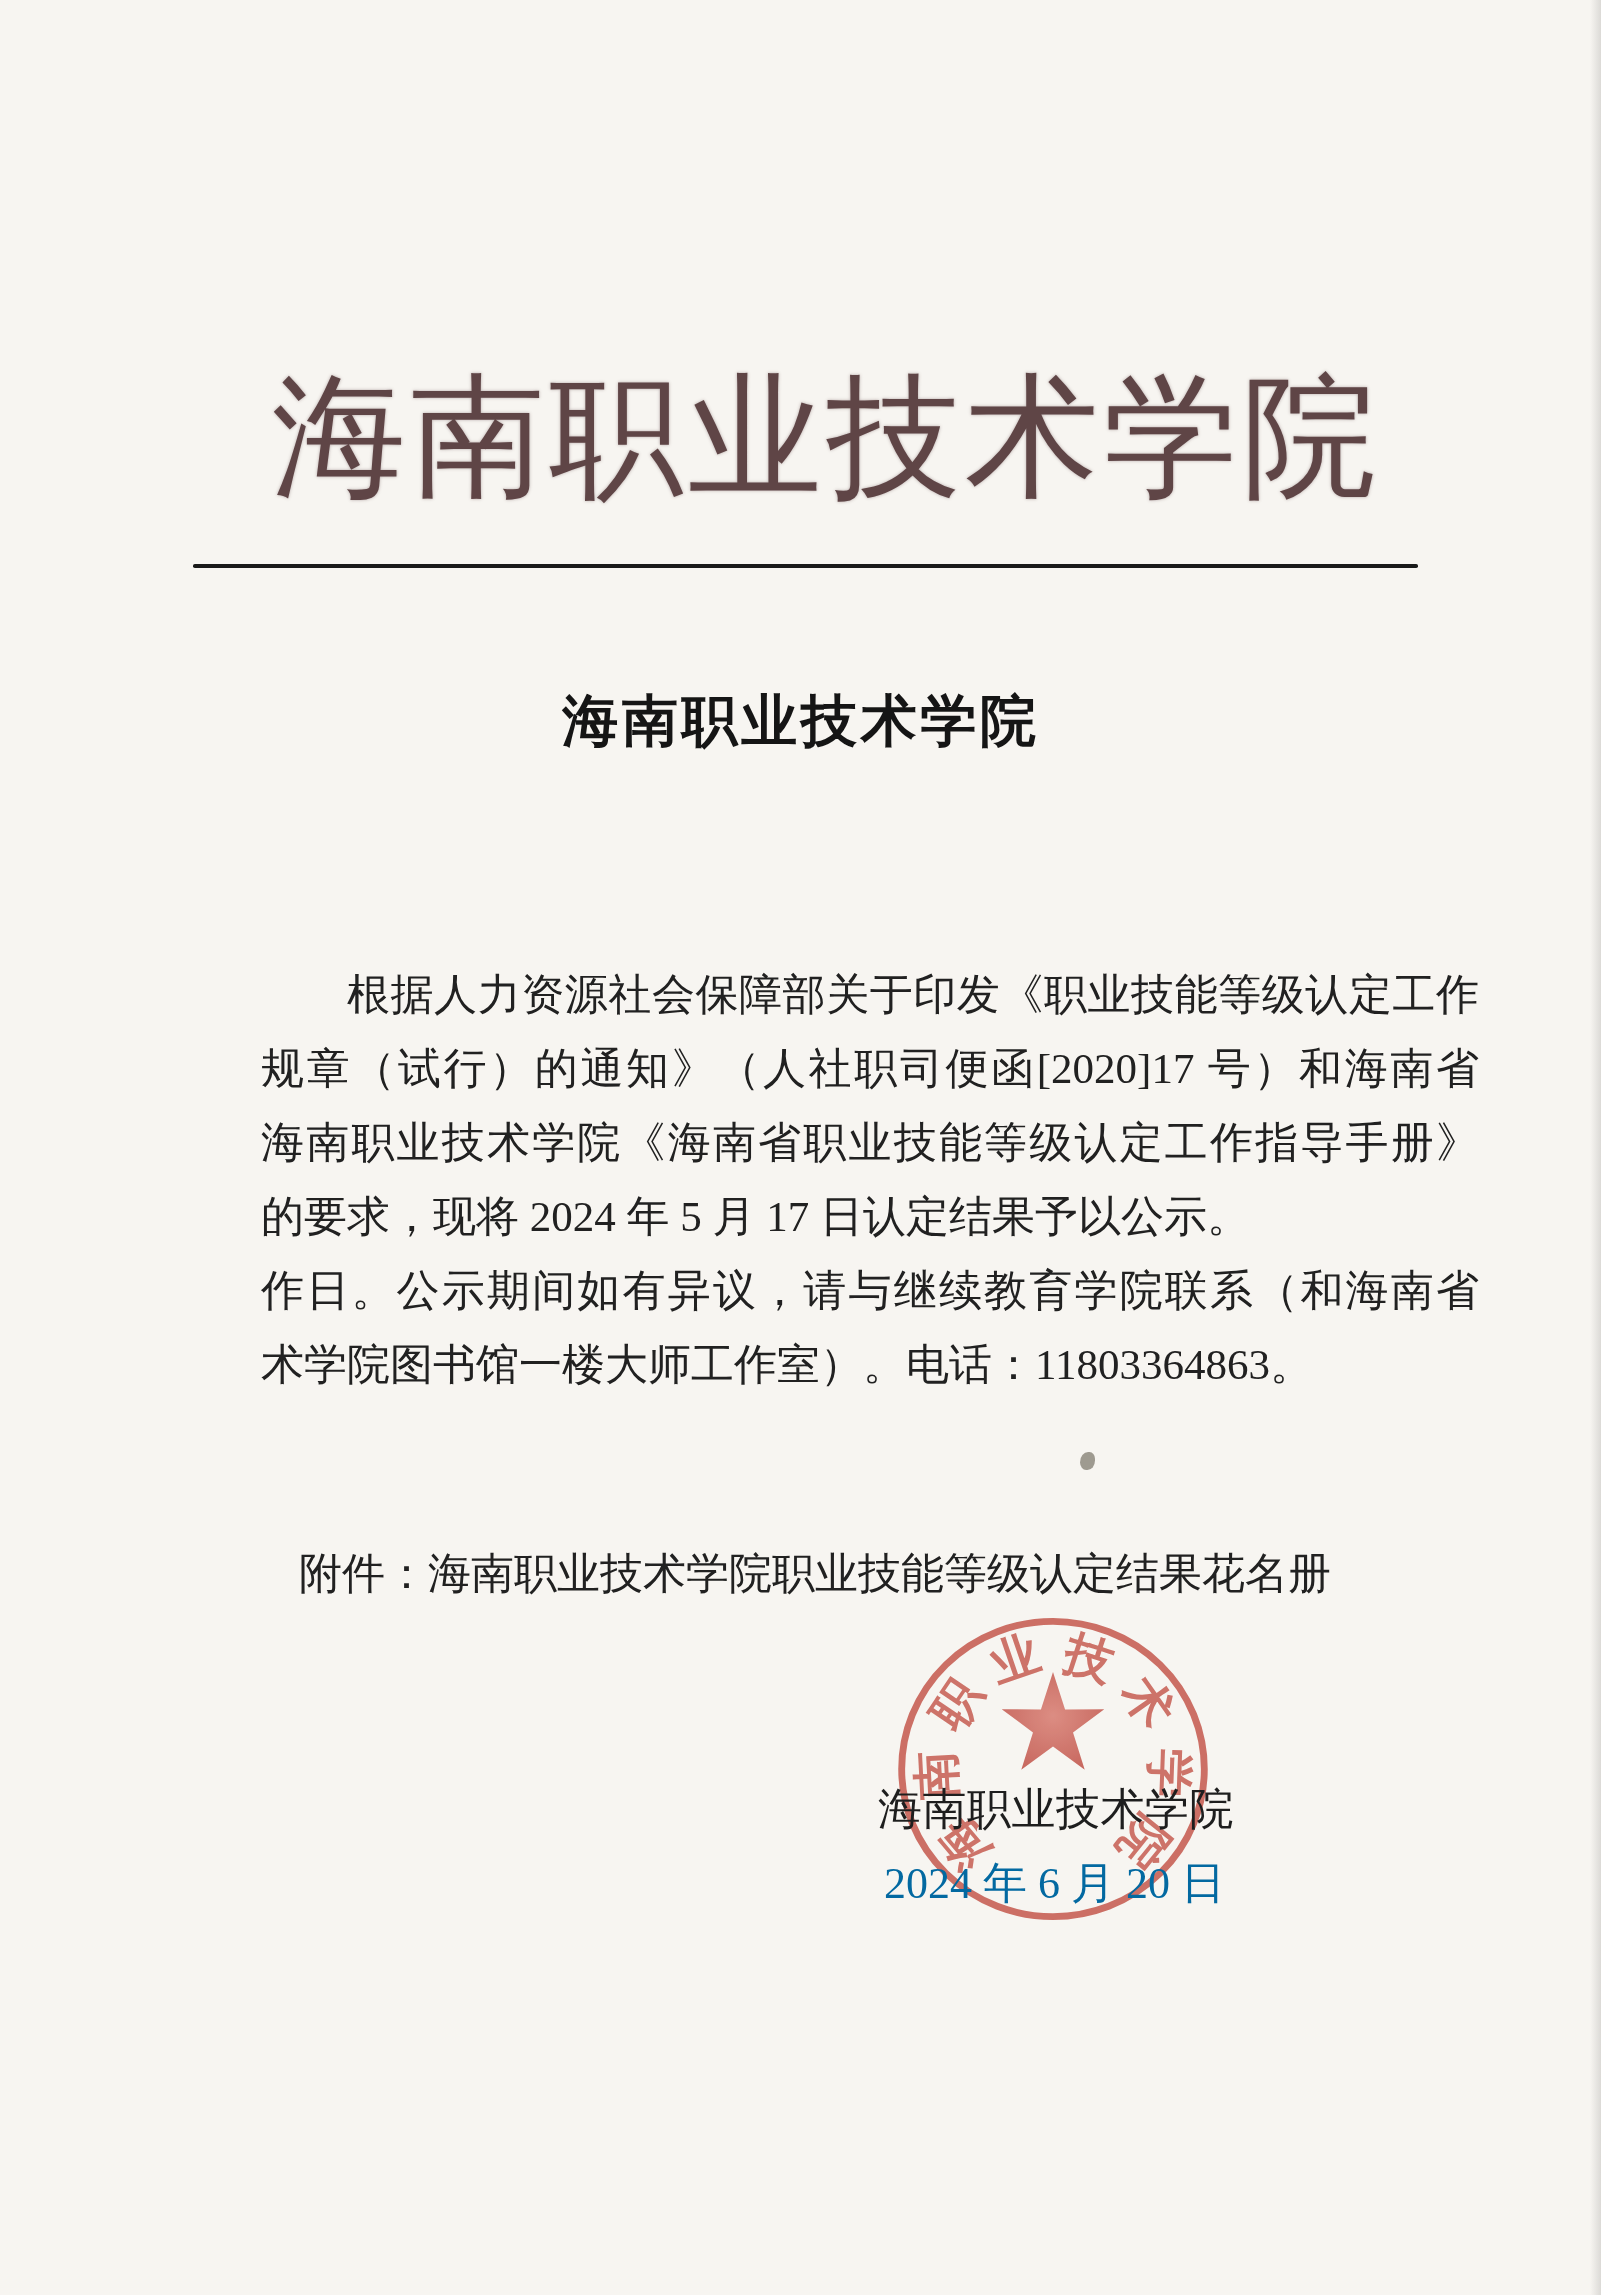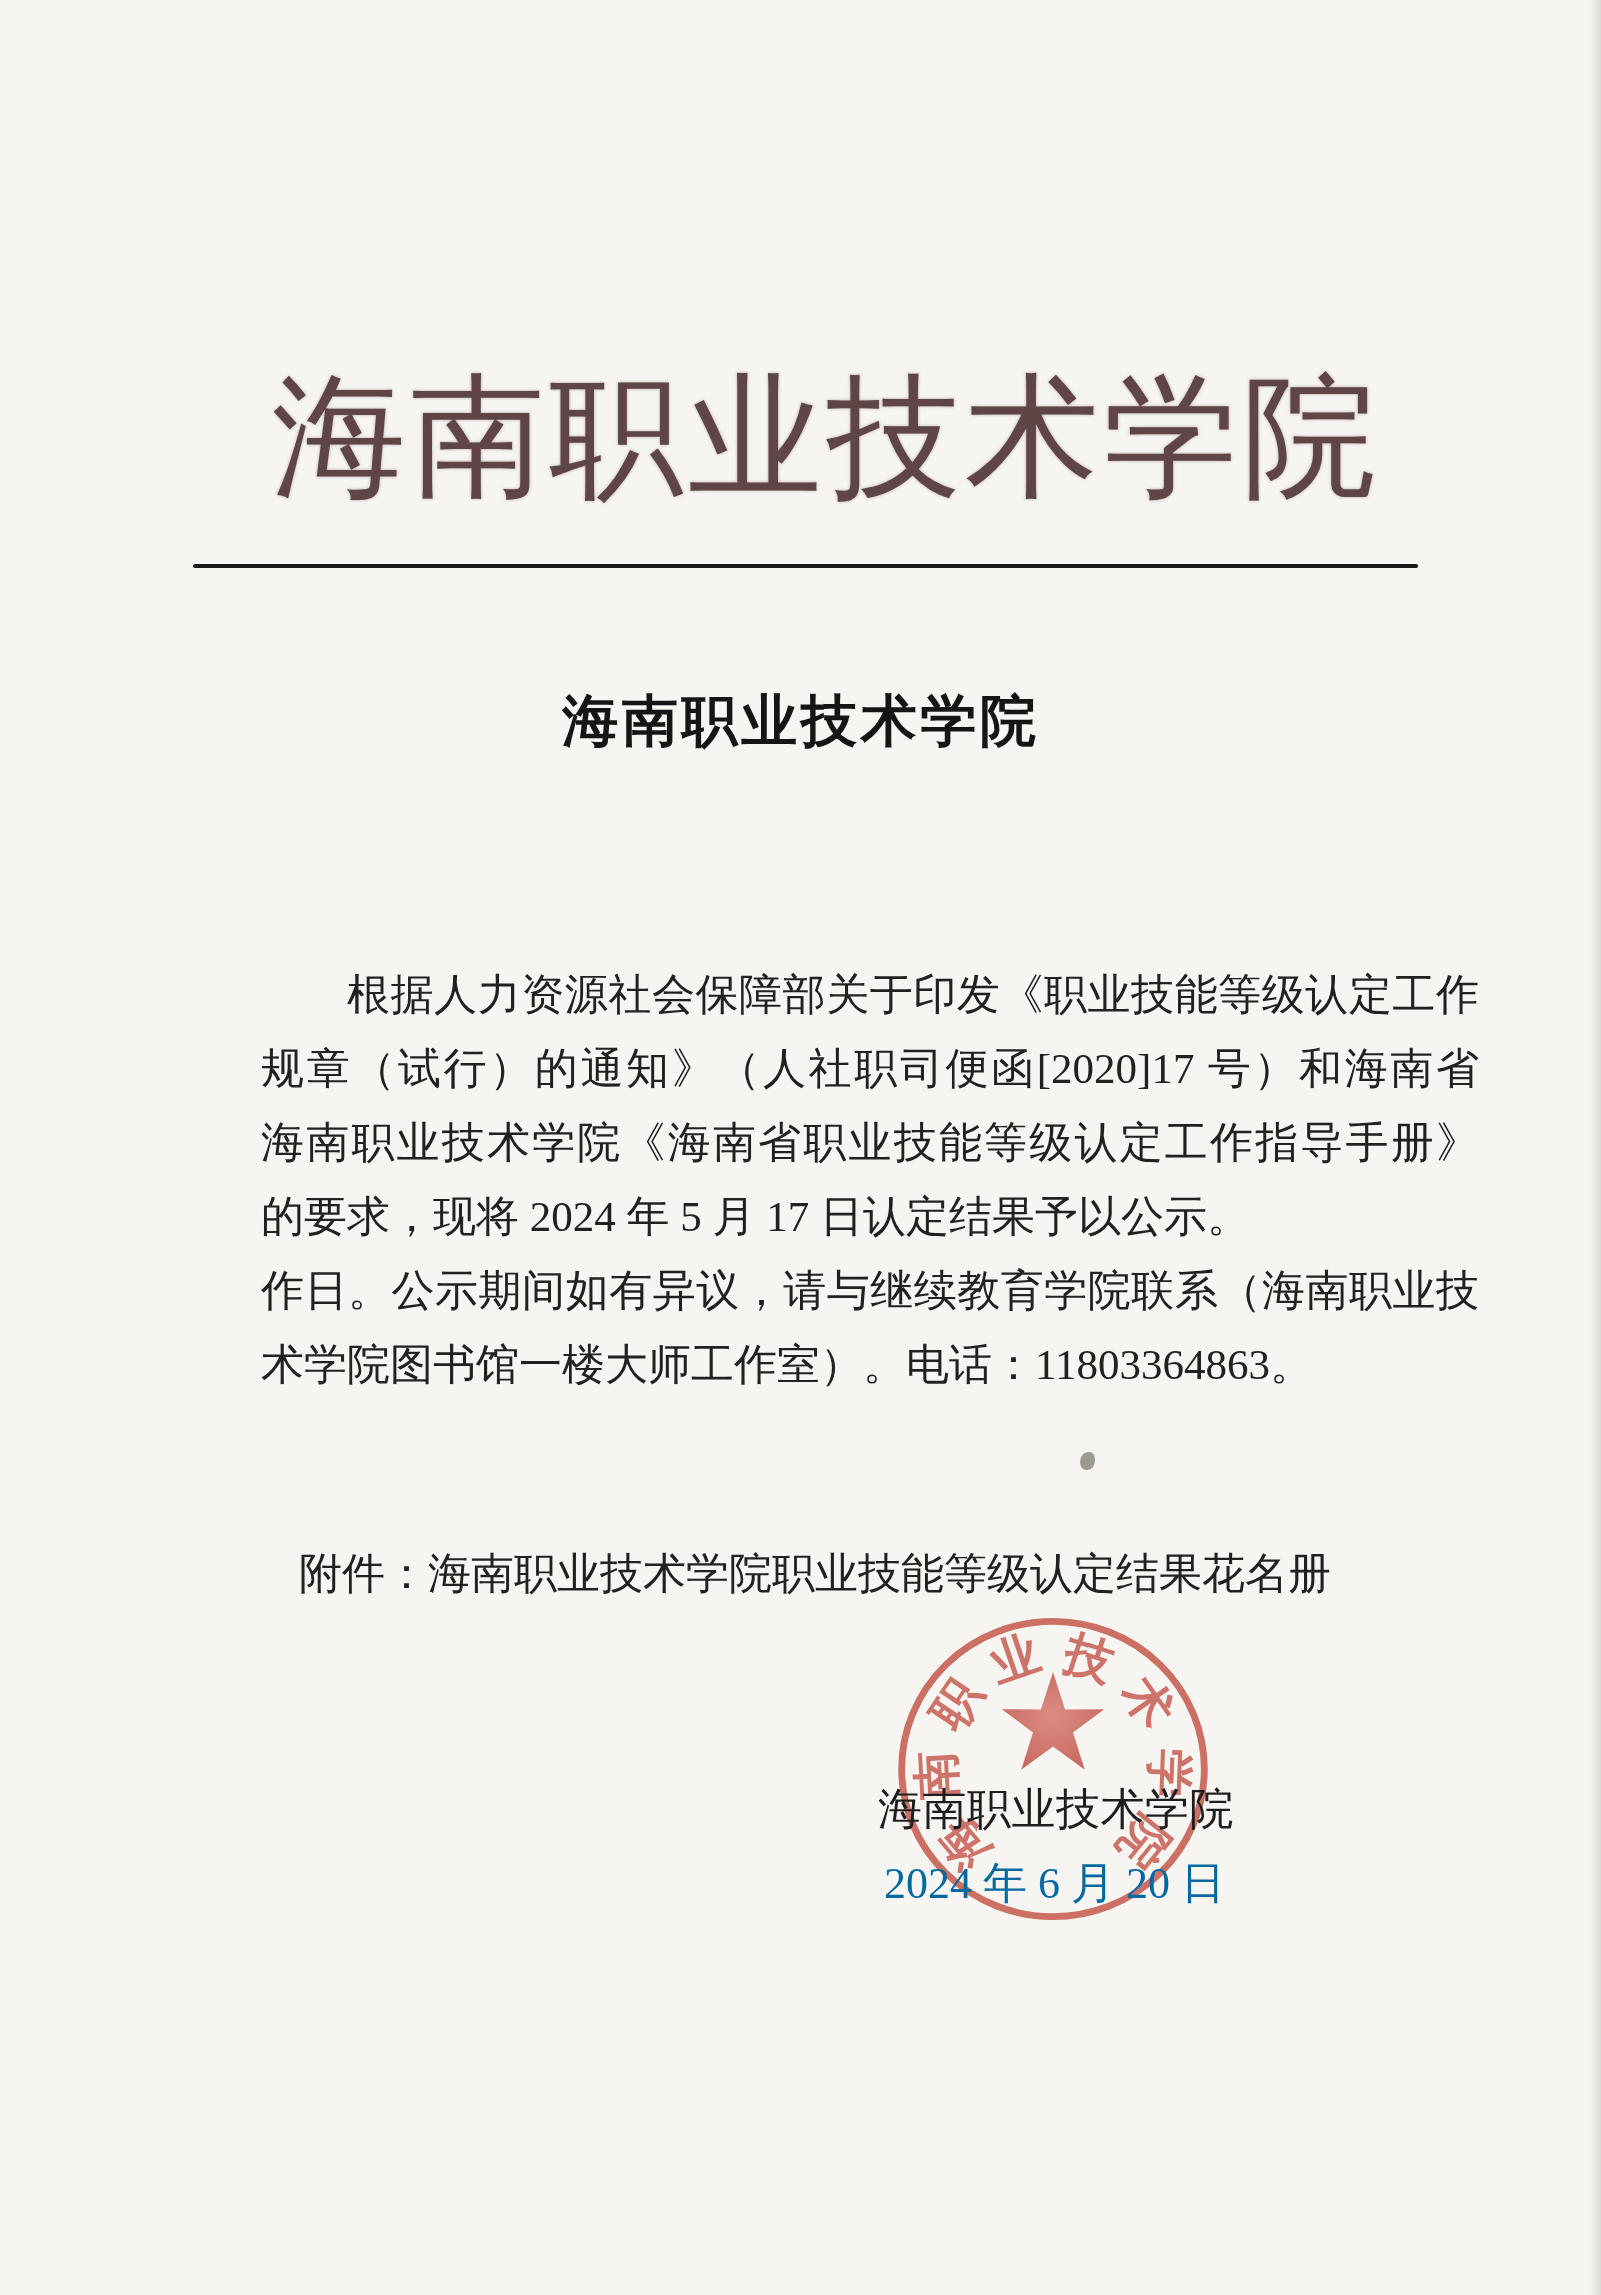--- a/index.html
+++ b/index.html
@@ -111,21 +111,21 @@
 
   <div class="doc-title">
     <div>海南职业技术学院</div>
   </div>
 
   <div class="body-text">
     <div class="line ind j">根据人力资源社会保障部关于印发《职业技能等级认定工作</div>
     <div class="line j">规章（试行）的通知》（人社职司便函[2020]17 号）和海南省</div>
     <div class="line j">海南职业技术学院《海南省职业技能等级认定工作指导手册》</div>
     <div class="line">的要求，现将 2024 年 5 月 17 日认定结果予以公示。</div>
-    <div class="line j">作日。公示期间如有异议，请与继续教育学院联系（海南职业技</div>
+    <div class="line j">作日。公示期间如有异议，请与继续教育学院联系（和海南省</div>
     <div class="line">术学院图书馆一楼大师工作室）。电话：11803364863。</div>
   </div>
 
   <div class="attachment">附件：海南职业技术学院职业技能等级认定结果花名册</div>
 
   <svg class="seal" viewBox="0 0 700 684" xmlns="http://www.w3.org/2000/svg">
     <defs>
       <radialGradient id="sealStar" cx="50%" cy="45%" r="65%">
         <stop offset="0%" stop-color="#d47064"></stop>
         <stop offset="100%" stop-color="#b83d33"></stop>

